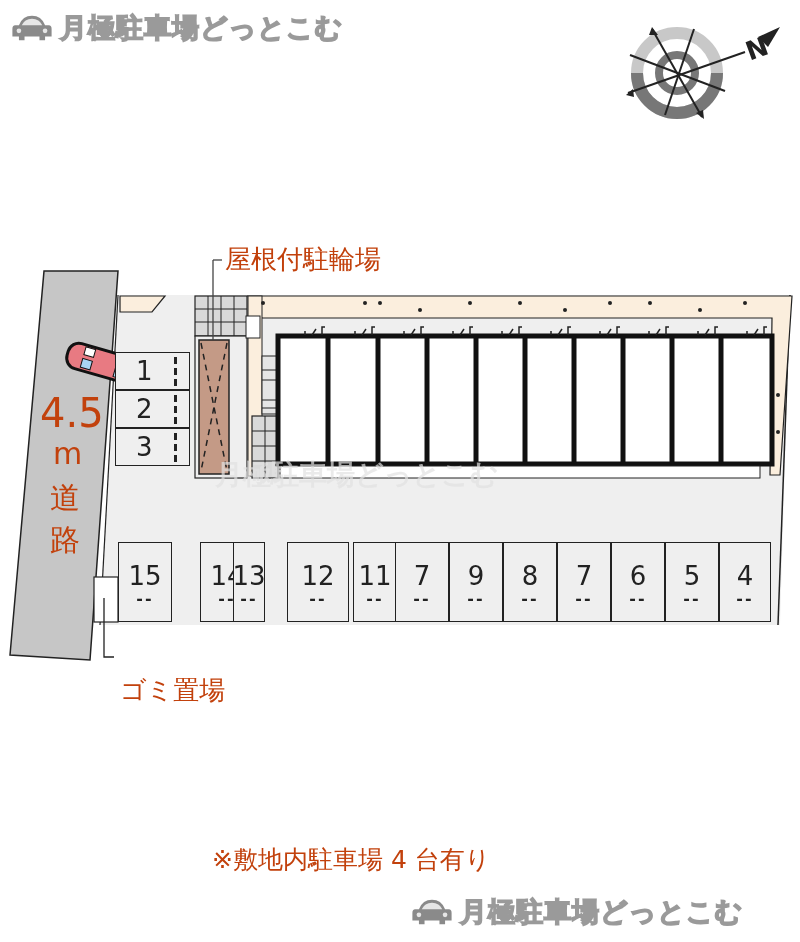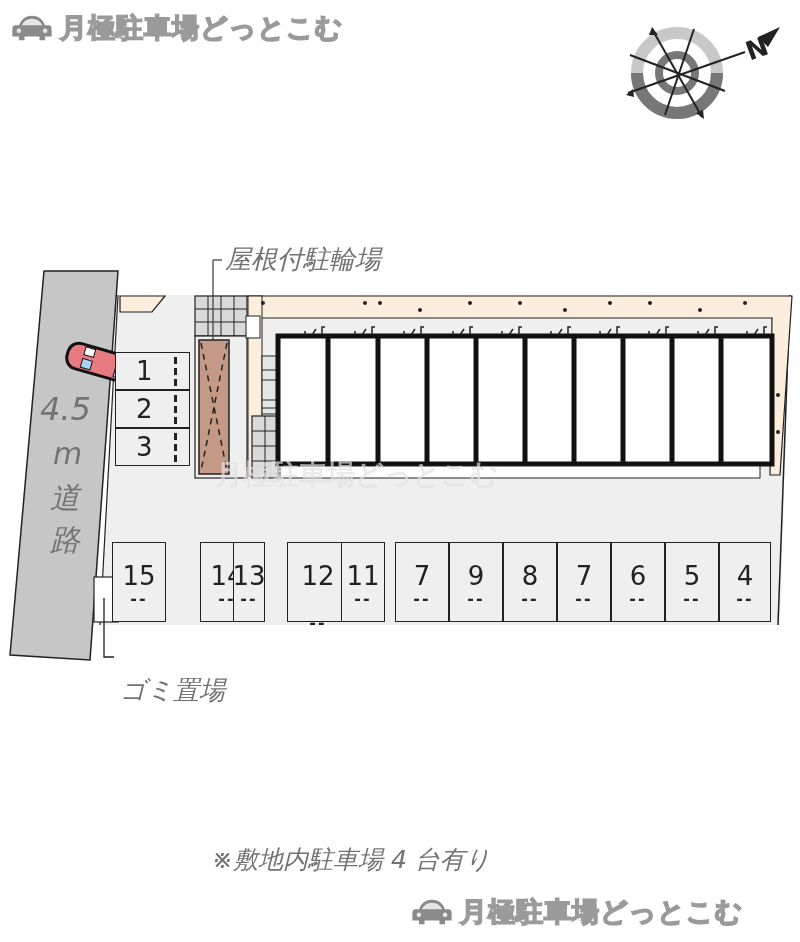--- a/index.html
+++ b/index.html
@@ -3,21 +3,21 @@
 <meta charset="utf-8">
 <style>
   html, body { margin:0; padding:0; background:#ffffff; }
   body { width:800px; height:942px; position:relative; overflow:hidden;
          font-family:"DejaVu Sans", sans-serif; color:#222; }
   .abs { position:absolute; }
   .brand { display:flex; align-items:center; gap:6px; font-weight:bold;
            font-size:27px; color:#e6e6e6; letter-spacing:1px;
            -webkit-text-stroke:1.5px #9a9a9a; }
   .brand .car { width:44px; height:28px; position:relative; }
-  .label { font-size:26px; color:#737373; white-space:nowrap;font-style:italic; }
+  .label { font-size:26px; color:#c2410c; white-space:nowrap; }
   svg { display:block; }
   .stall { position:absolute; top:542px; height:80px; border:1.5px solid #222;
            background:#efefef; box-sizing:border-box; display:flex; flex-direction:column;
            align-items:center; justify-content:flex-start; }
   .stall .n { font-size:26px; margin-top:18px; line-height:30px; }
   .stall .d { font-size:16px; letter-spacing:2px; line-height:12px; margin-top:2px; font-weight:bold;}
   .lslot { position:absolute; left:115px; width:75px; height:38px; border:1.5px solid #222;
            background:#efefef; box-sizing:border-box; }
   .lslot .n { position:absolute; left:20px; top:2px; font-size:26px; line-height:32px; }
   .lslot .dash { position:absolute; left:58px; top:4px; width:3px; height:30px;
@@ -49,21 +49,21 @@
   <polygon points="32,12 38,20 29,20" fill="#222"></polygon>
   <polygon points="84,104 76,98 83,95" fill="#222"></polygon>
   <polygon points="6,80 13,74 14,82" fill="#222"></polygon>
   <text x="126" y="45" font-size="26" font-weight="bold" fill="#222" font-family="DejaVu Sans, sans-serif" transform="rotate(-20 130 35)">N</text>
   <polygon points="138,22 160,12 148,32" fill="#222"></polygon>
 </svg>
 
 <svg class="abs" style="left:0;top:265px;" width="130" height="400" viewBox="0 0 130 400">
   <polygon points="44,6 118,6 90,395 10,390" fill="#c6c6c6" stroke="#222" stroke-width="1.5"></polygon>
 </svg>
-<div class="abs label" style="left:40px;top:390px;font-size:32px;">4.5</div>
+<div class="abs label" style="left:40px;top:390px;font-size:40px;">4.5</div>
 <div class="abs label" style="left:53px;top:436px;font-size:30px;">m</div>
 <div class="abs label" style="left:50px;top:478px;font-size:30px;">道</div>
 <div class="abs label" style="left:50px;top:520px;font-size:30px;">路</div>
 
 <svg class="abs" style="left:0;top:0;" width="800" height="700" viewBox="0 0 800 700">
 
   <polygon points="118,295 790,295 780,625 100,625" fill="#efefef"></polygon>
   <line x1="790" y1="295" x2="778" y2="625" stroke="#222" stroke-width="1.5"></line>
   <line x1="118" y1="295" x2="100" y2="625" stroke="#222" stroke-width="1.2"></line>
 
@@ -174,37 +174,37 @@
 </div>
 <div class="lslot" style="top:390px;">
   <span class="n">2</span>
   <span class="dash"></span>
 </div>
 <div class="lslot" style="top:428px;">
   <span class="n">3</span>
   <span class="dash"></span>
 </div>
 
-<div class="stall" style="left:112px;width:54px;">
+<div class="stall" style="left:118px;width:54px;">
     <span class="n">15</span>
     <span class="d">--</span>
   </div>
 <div class="stall" style="left:179px;width:54px;margin-left:21px;">
     <span class="n">14</span>
     <span class="d">--</span>
   </div>
 <div class="stall" style="left:233px;width:32px;">
     <span class="n">13</span>
     <span class="d">--</span>
   </div>
-<div class="stall" style="left:287px;width:62px;gap:24px;">
+<div class="stall" style="left:287px;width:62px;">
     <span class="n">12</span>
     <span class="d">--</span>
   </div>
-<div class="stall" style="left:341px;width:44px;">
+<div class="stall" style="left:353px;width:44px;">
     <span class="n">11</span>
     <span class="d">--</span>
   </div>
 <div class="stall" style="left:395px;width:54px;">
     <span class="n">7</span>
     <span class="d">--</span>
   </div>
 <div class="stall" style="left:449px;width:54px;">
     <span class="n">9</span>
     <span class="d">--</span>

